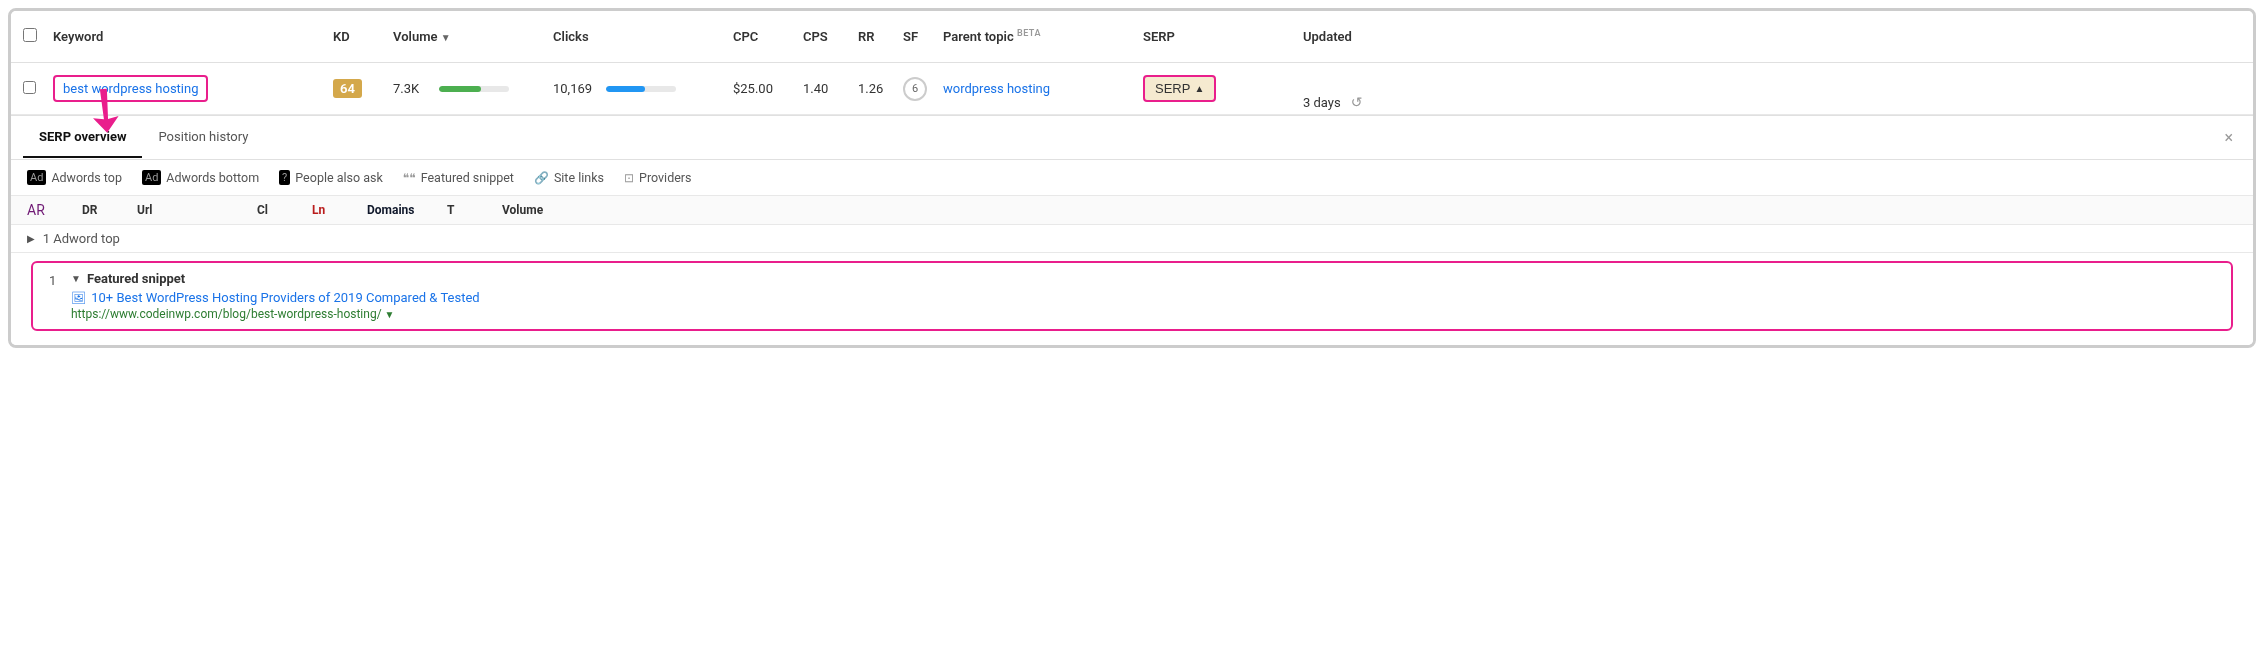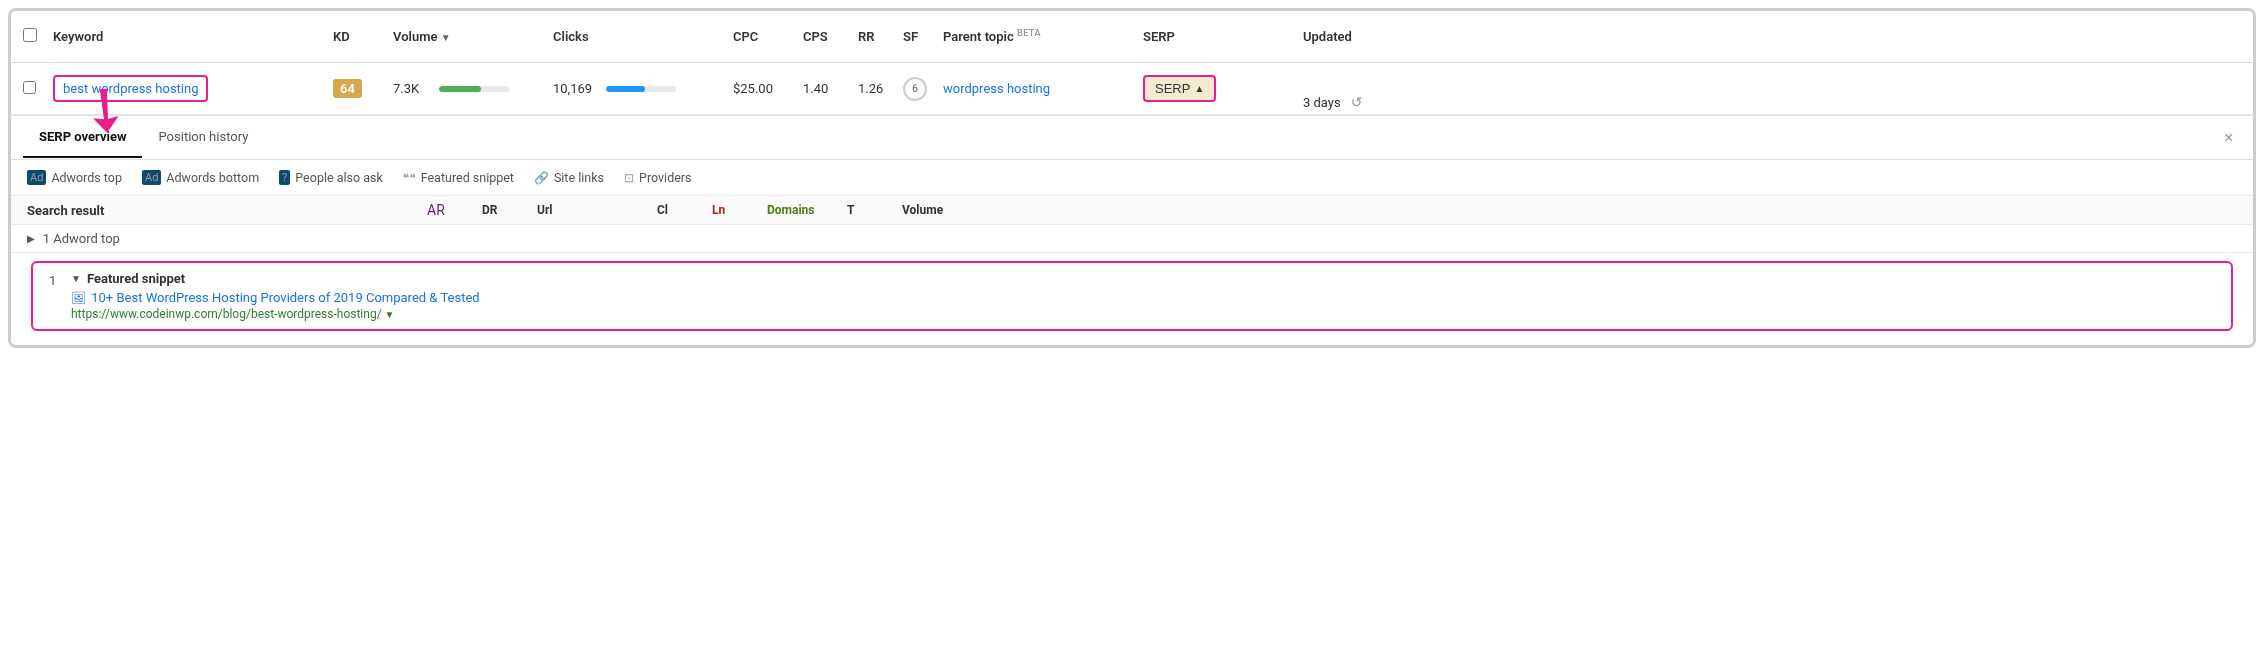--- a/index.html
+++ b/index.html
@@ -359,21 +359,21 @@
       align-items: center;
       gap: 5px;
       color: #555;
       font-size: 12.5px;
       cursor: pointer;
     }
 
     .filter-icon {
       font-size: 11px;
       color: #999;
-      background: #0c4a6e;
+      background: #000000;
       padding: 1px 3px;
       border-radius: 2px;
     }
 
     .filter-icon-chain {
       font-size: 12px;
       color: #999;
     }
 
     
@@ -425,21 +425,21 @@
       flex: 0 0 55px;
       font-weight: 700;
       font-size: 12px;
       color: #b91c1c;
     }
 
     .rh-domains {
       flex: 0 0 80px;
       font-weight: 700;
       font-size: 12px;
-      color: #4d7c0f;
+      color: #0f172a;
     }
 
     .rh-t {
       flex: 0 0 55px;
       font-weight: 700;
       font-size: 12px;
       color: #333;
     }
 
     .rh-volume {
@@ -674,21 +674,20 @@
         <span class="filter-icon-chain">🔗</span>
         <span>Site links</span>
       </div>
       <div class="filter-item">
         <span class="filter-icon-chain">⊡</span>
         <span>Providers</span>
       </div>
     </div>
 
     <div class="results-header">
-      <div class="rh-search-result">Search result</div>
       <div class="rh-ar">AR</div>
       <div class="rh-dr">DR</div>
       <div class="rh-url">Url</div>
       <div class="rh-cl">Cl</div>
       <div class="rh-ln">Ln</div>
       <div class="rh-domains">Domains</div>
       <div class="rh-t">T</div>
       <div class="rh-volume">Volume</div>
     </div>
 

